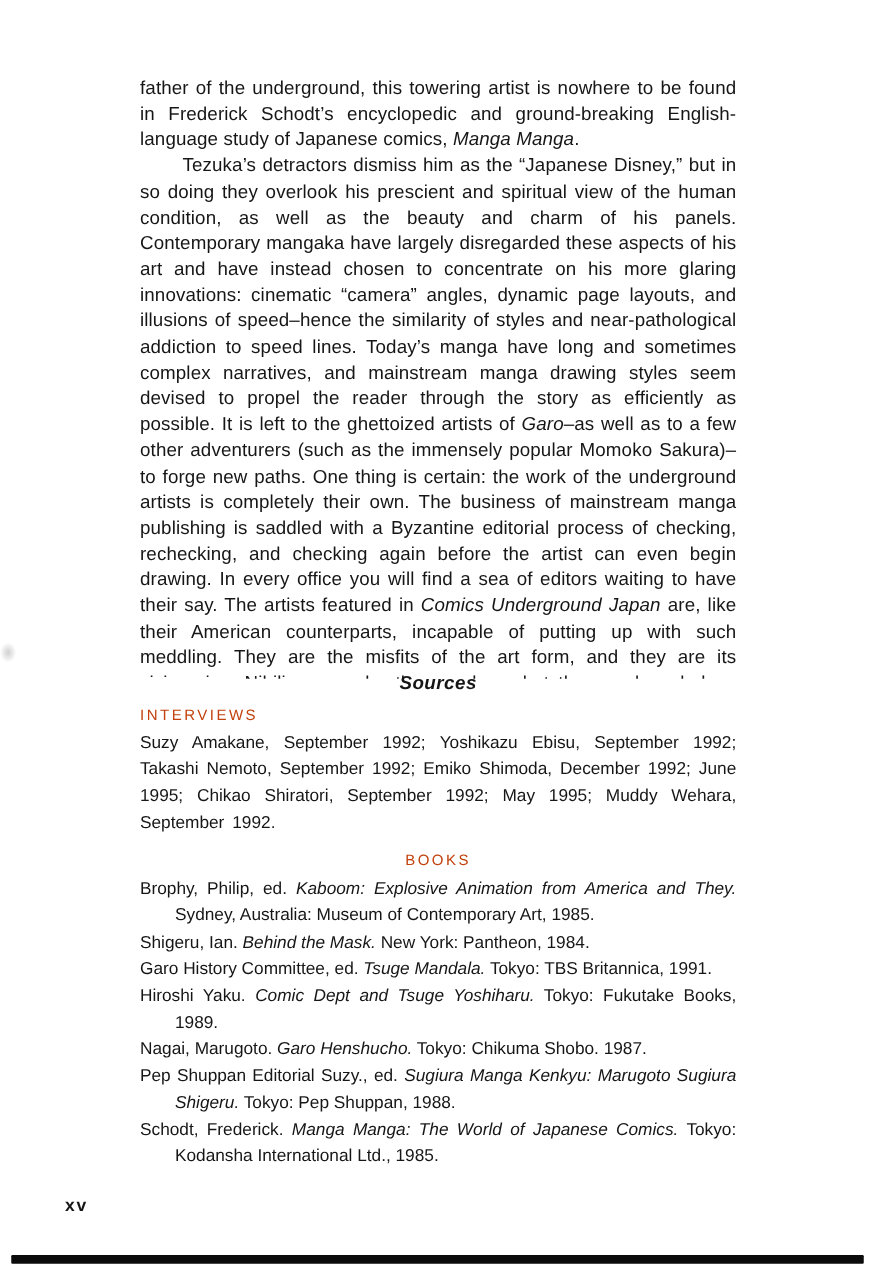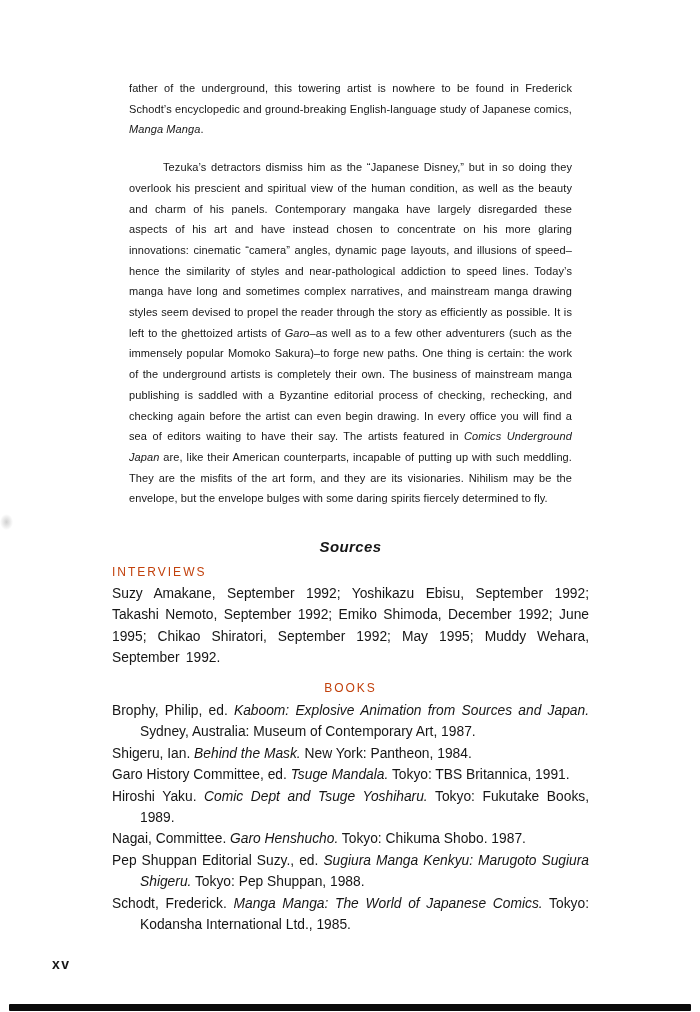--- a/index.html
+++ b/index.html
@@ -15,22 +15,22 @@
     position: absolute; inset: 0;
     background: #ffffff;
   }
   
   .body-block {
     position: absolute;
     left: 112px; top: 61px; width: 477px;
     max-height: 482px; overflow: hidden;
   }
   .body-para {
-    margin: 17px;
-    font-size: 11px;
+    margin: 0;
+    font-size: 15px;
     line-height: 20.7px;
     text-align: justify;
     letter-spacing: 0.1px;
   }
   .body-para.indent { text-indent: 34px; }
   .it { font-style: italic; }
 
   
   .sources-block {
     position: absolute;
@@ -108,25 +108,25 @@
 
   <div class="sources-block">
     <h2 class="sources-heading">Sources</h2>
     <div class="section-label">INTERVIEWS</div>
     <p class="interviews-para">Suzy Amakane, September 1992; Yoshikazu Ebisu, September 1992; Takashi Nemoto, September 1992; Emiko Shimoda, December 1992; June 1995; Chikao Shiratori, September 1992; May 1995; Muddy Wehara, September 1992.</p>
   </div>
 
   <div class="books-block">
     <div class="section-label" style="margin-top:0;text-align:center;">BOOKS</div>
     <div class="books-list">
-      <p class="book-entry"><span>Brophy, Philip, ed. </span><span class="it">Kaboom: Explosive Animation from Sources and Japan.</span><span> Sydney, Australia: Museum of Contemporary Art, 1987.</span></p>
+      <p class="book-entry"><span>Brophy, Philip, ed. </span><span class="it">Kaboom: Explosive Animation from America and They.</span><span> Sydney, Australia: Museum of Contemporary Art, 1985.</span></p>
       <p class="book-entry"><span>Shigeru, Ian. </span><span class="it">Behind the Mask.</span><span> New York: Pantheon, 1984.</span></p>
       <p class="book-entry"><span>Garo History Committee, ed. </span><span class="it">Tsuge Mandala.</span><span> Tokyo: TBS Britannica, 1991.</span></p>
       <p class="book-entry"><span>Hiroshi Yaku. </span><span class="it">Comic Dept and Tsuge Yoshiharu.</span><span> Tokyo: Fukutake Books, 1989.</span></p>
-      <p class="book-entry"><span>Nagai, Committee. </span><span class="it">Garo Henshucho.</span><span> Tokyo: Chikuma Shobo. 1987.</span></p>
+      <p class="book-entry"><span>Nagai, Marugoto. </span><span class="it">Garo Henshucho.</span><span> Tokyo: Chikuma Shobo. 1987.</span></p>
       <p class="book-entry"><span>Pep Shuppan Editorial Suzy., ed. </span><span class="it">Sugiura Manga Kenkyu: Marugoto Sugiura Shigeru.</span><span> Tokyo: Pep Shuppan, 1988.</span></p>
       <p class="book-entry"><span>Schodt, Frederick. </span><span class="it">Manga Manga: The World of Japanese Comics.</span><span> Tokyo: Kodansha International Ltd., 1985.</span></p>
     </div>
   </div>
 
   <div class="page-number">xv</div>
 
   <div class="scan-smudge"></div>
   <div class="scan-edge-bar"></div>
 

